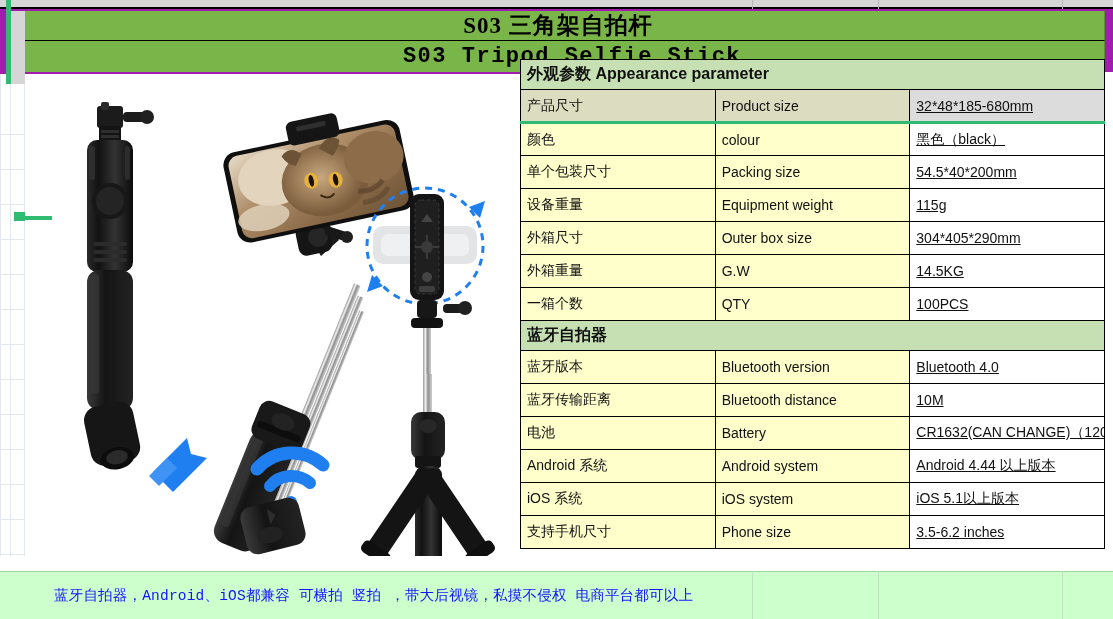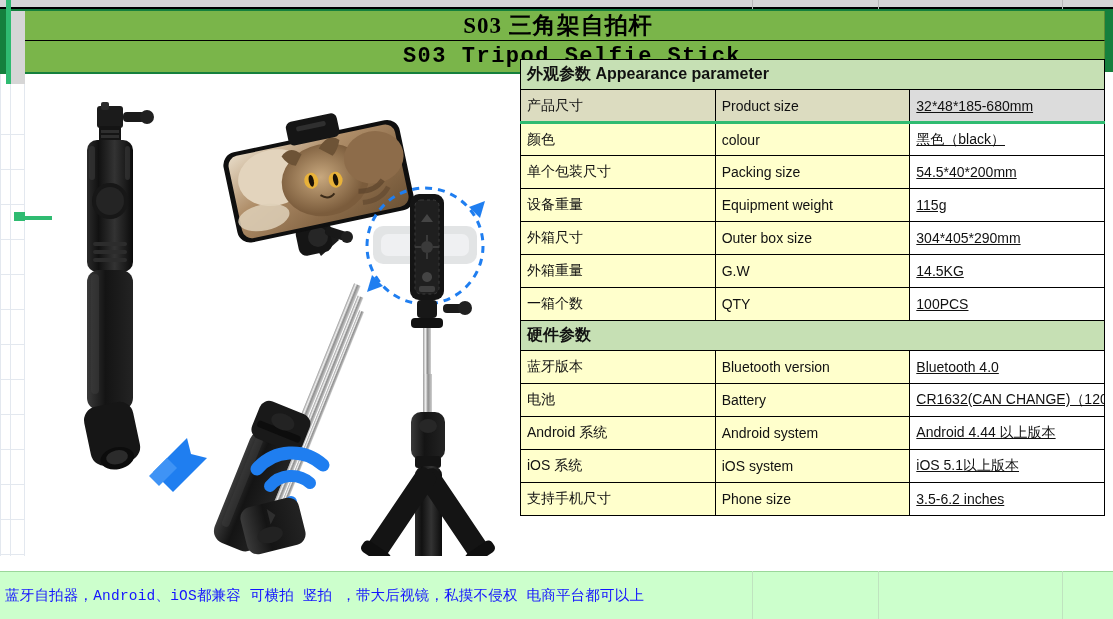--- a/index.html
+++ b/index.html
@@ -7,21 +7,21 @@
     margin: 0; padding: 0;
     width: 1113px; height: 619px;
     overflow: hidden;
     background: #ffffff;
     font-family: "Liberation Sans", sans-serif;
   }
   #sheet {
     position: relative;
     width: 1113px;
     height: 449px;
-    background: #15803d;
+    background: #a21caf;
   }
 
   
   .top-strip {
     position: absolute; top: 0; left: 0;
     width: 1113px; height: 9px;
     background: #d6d6d6;
     border-bottom: 2px solid #000;
   }
   .top-strip .seam {
@@ -106,23 +106,24 @@
     position: absolute; left: 0; top: 571px;
     width: 1113px; height: 48px;
     background: #ccffcc;
     border-top: 1px solid #9ad79a;
     display: flex; align-items: center;
   }
   .note-text {
     color: #1414ff;
     font-family: "Liberation Mono", monospace;
     font-size: 14.5px;
-    padding-left: 5px;
+    padding-left: 14px;
     white-space: nowrap;
     letter-spacing: .2px;
+    margin-left: 40px;
   }
   .note-row .nseam { position: absolute; bottom: 0; width: 1px; height: 48px; background: #bfe3bf; }
 
   
   .white-strip {
     position: absolute; left: 0; top: 556px; width: 752px; height: 15px;
     background: #ffffff; z-index: 6;
   }
 
   
@@ -422,26 +423,31 @@
         <td class="c-en">G.W</td>
         <td class="c-val">14.5KG</td>
       </tr>
       <tr>
         <td class="c-cn">一箱个数</td>
         <td class="c-en">QTY</td>
         <td class="c-val">100PCS</td>
       </tr>
 
       <tr class="sec">
-        <td colspan="3">硬件参数</td>
+        <td colspan="3">蓝牙自拍器</td>
       </tr>
       <tr>
         <td class="c-cn">蓝牙版本</td>
         <td class="c-en">Bluetooth version</td>
         <td class="c-val">Bluetooth 4.0</td>
+      </tr>
+      <tr>
+        <td class="c-cn">蓝牙传输距离</td>
+        <td class="c-en">Bluetooth  distance</td>
+        <td class="c-val">10M</td>
       </tr>
       <tr>
         <td class="c-cn">电池</td>
         <td class="c-en">Battery</td>
         <td class="c-val">CR1632(CAN CHANGE)（120mah)</td>
       </tr>
       <tr>
         <td class="c-cn">Android 系统</td>
         <td class="c-en">Android system</td>
         <td class="c-val">Android 4.44 以上版本</td>

